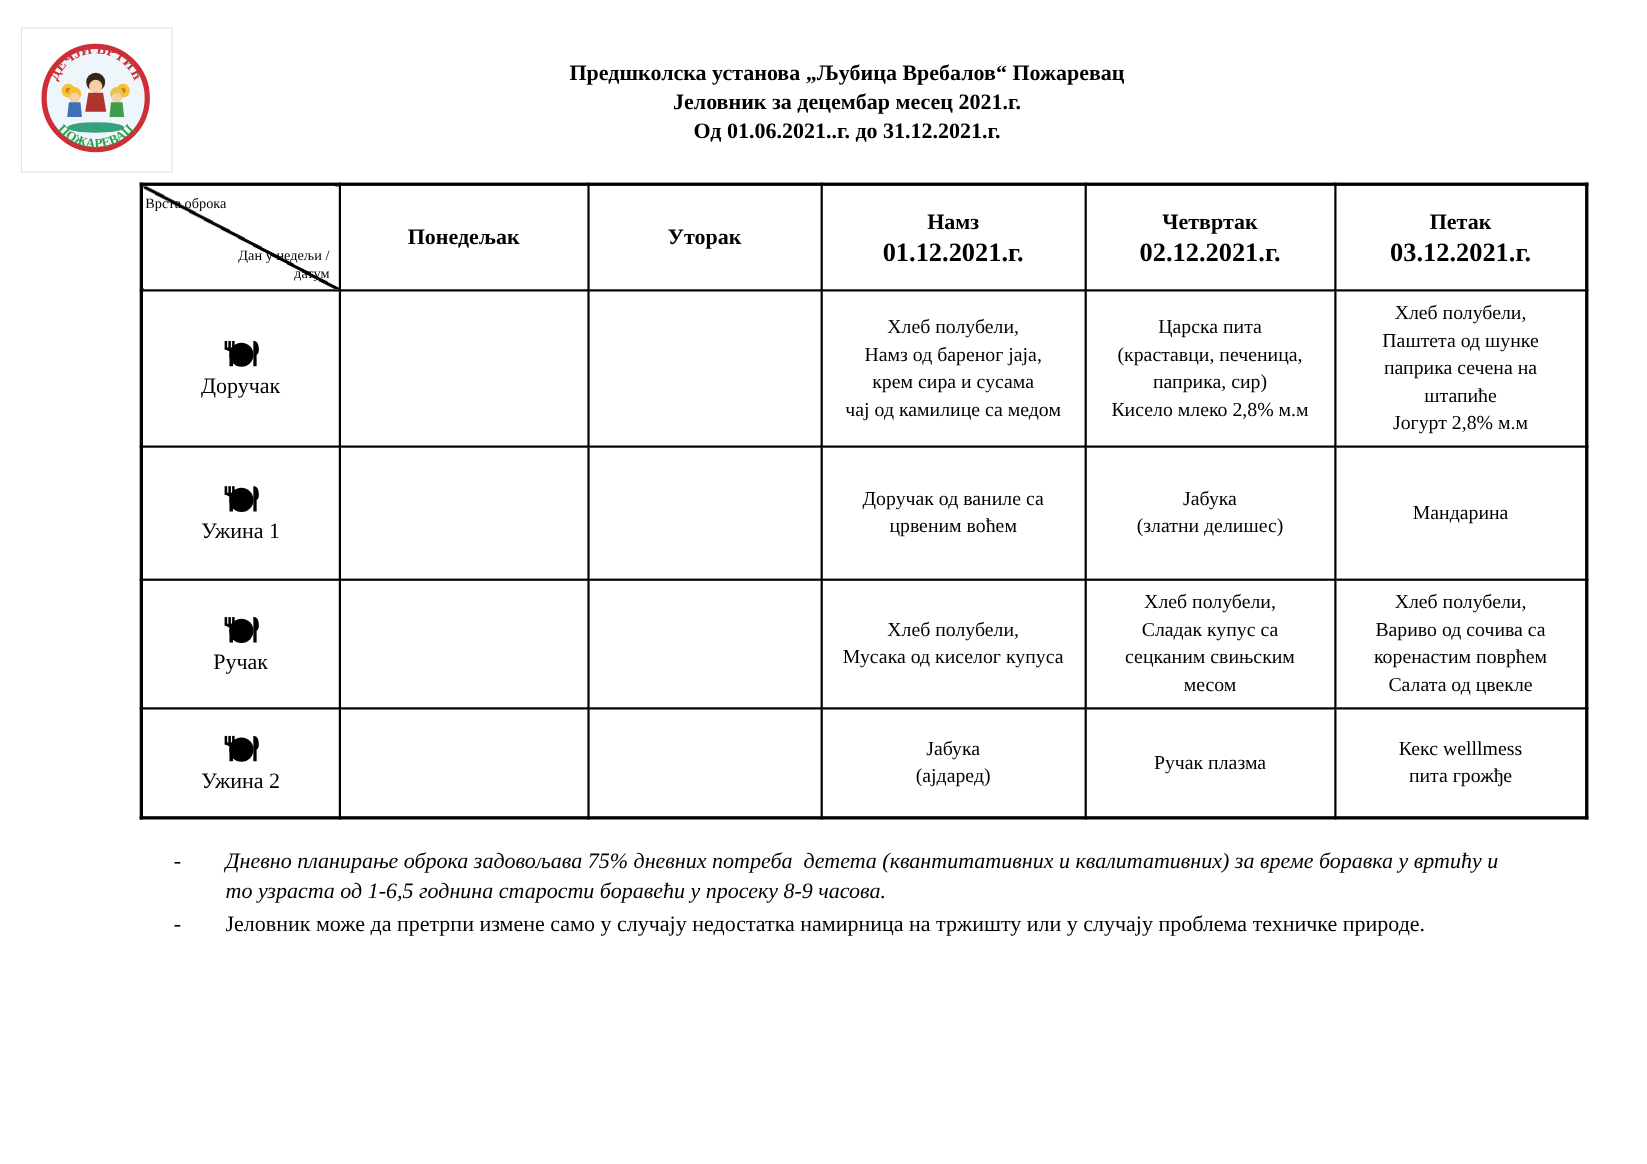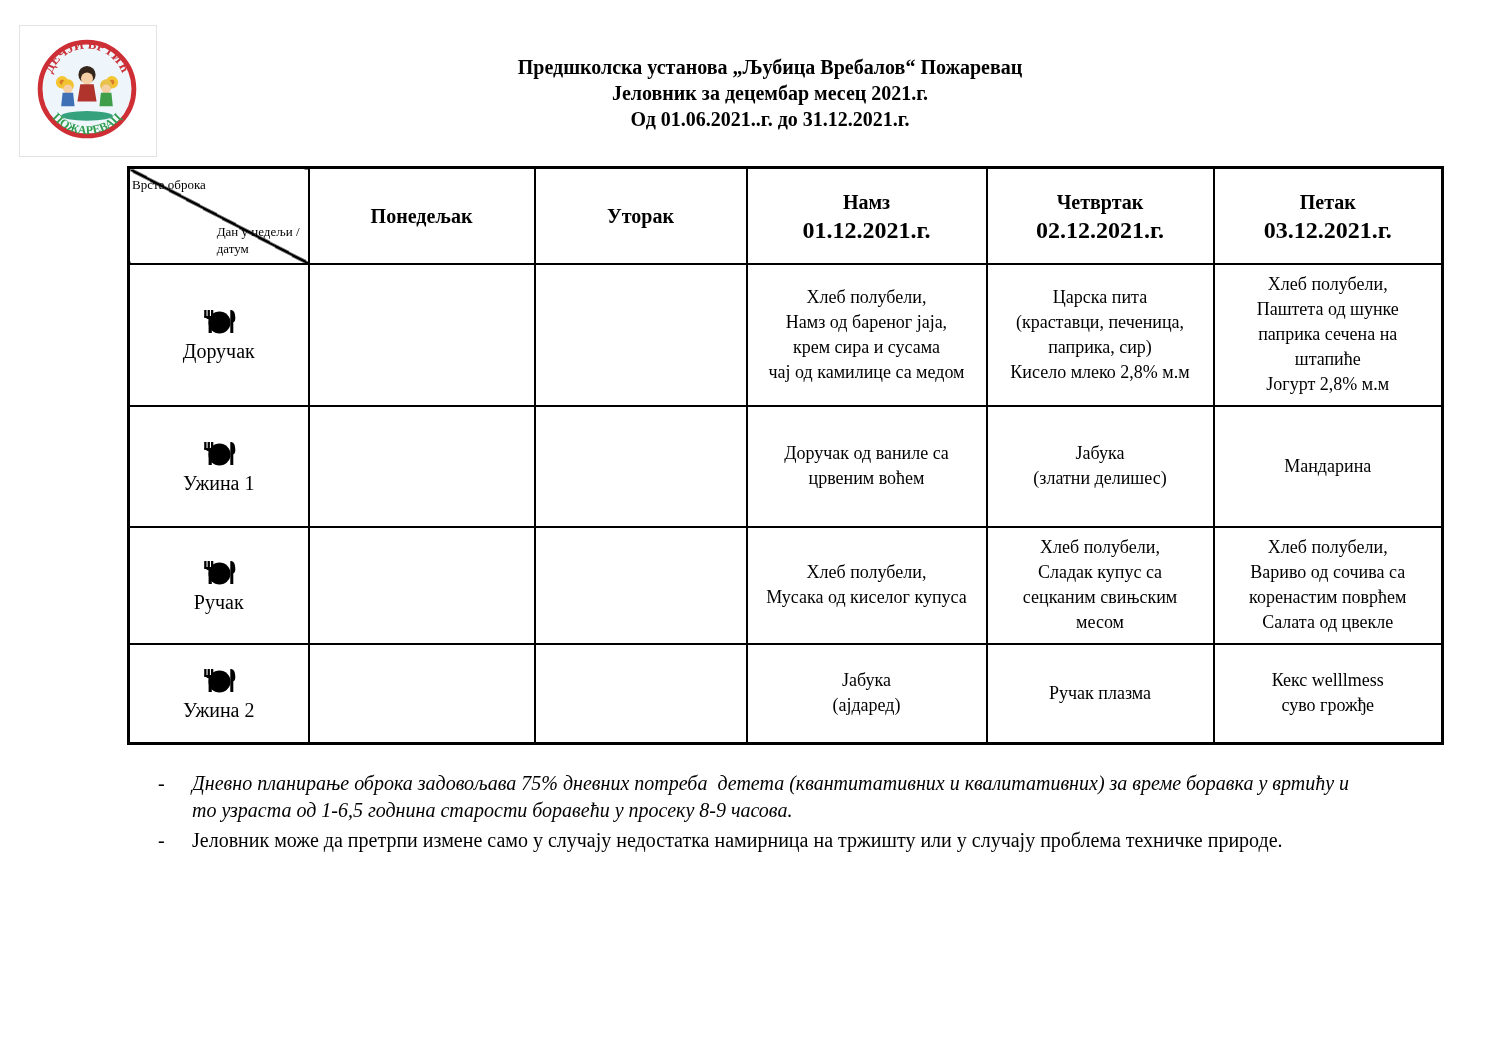--- a/index.html
+++ b/index.html
@@ -18,30 +18,30 @@
   table.menu td, table.menu th{border:2px solid #000;padding:2px;vertical-align:middle;text-align:center;}
   th.day-head{font-size:20px;font-weight:bold;line-height:28px;}
   .day-date{font-size:24px;font-weight:bold;line-height:28px;}
   .cell-text{font-size:18px;line-height:25px;white-space:pre-line;}
   
   td.corner{position:relative;font-weight:normal;
     background:linear-gradient(to top right,
       transparent calc(50% - 1.5px), #000 calc(50% - 1.5px),
       #000 calc(50% + 1.5px), transparent calc(50% + 1.5px));}
   .corner-tl{position:absolute;top:8px;left:2px;font-size:13px;}
-  .corner-br{position:absolute;bottom:6px;right:8px;font-size:13px;text-align:left;white-space:pre-line;line-height:17px;}
+  .corner-br{position:absolute;bottom:6px;right:8px;font-size:13px;text-align:right;white-space:pre-line;line-height:17px;}
   
   td.meal{font-weight:bold;}
   .meal-label{font-size:20px;font-weight:normal;margin-top:3px;}
   .meal-icon{display:block;margin:0 auto;}
   
   .notes{position:absolute;left:158px;top:770px;font-size:20px;line-height:27px;}
   .note{display:flex;align-items:flex-start;}
   .note-marker{width:34px;flex:0 0 34px;}
-  .note-text{width:1180px;white-space:pre-wrap;}
+  .note-text{width:1180px;white-space:pre-wrap;margin-left:13px;}
   .note.italic .note-text, .note.italic .note-marker{font-style:italic;}
   .note + .note{margin-top:3px;}
 </style>
 </head>
 <body>
 
 <svg width="0" height="0" style="position:absolute" aria-hidden="true">
   <defs>
     <g id="fpk" fill="#000">
       <rect x="4.2" y="4" width="2.3" height="8"></rect>
@@ -237,21 +237,21 @@
         </td>
     <td>
           <div class="cell-text">Јабука
 (ајдаред)</div>
         </td>
     <td>
           <div class="cell-text">Ручак плазма</div>
         </td>
     <td>
           <div class="cell-text">Кекс welllmess
-суво грожђе</div>
+пита грожђе</div>
         </td>
   </tr>
 </tbody>
   </table>
 
 <div class="notes">
   <div class="note italic">
     <div class="note-marker">-</div>
     <div class="note-text">Дневно планирање оброка задовољава 75% дневних потреба  детета (квантитативних и квалитативних) за време боравка у вртићу и то узраста од 1-6,5 годнина старости боравећи у просеку 8-9 часова.</div>
   </div>

